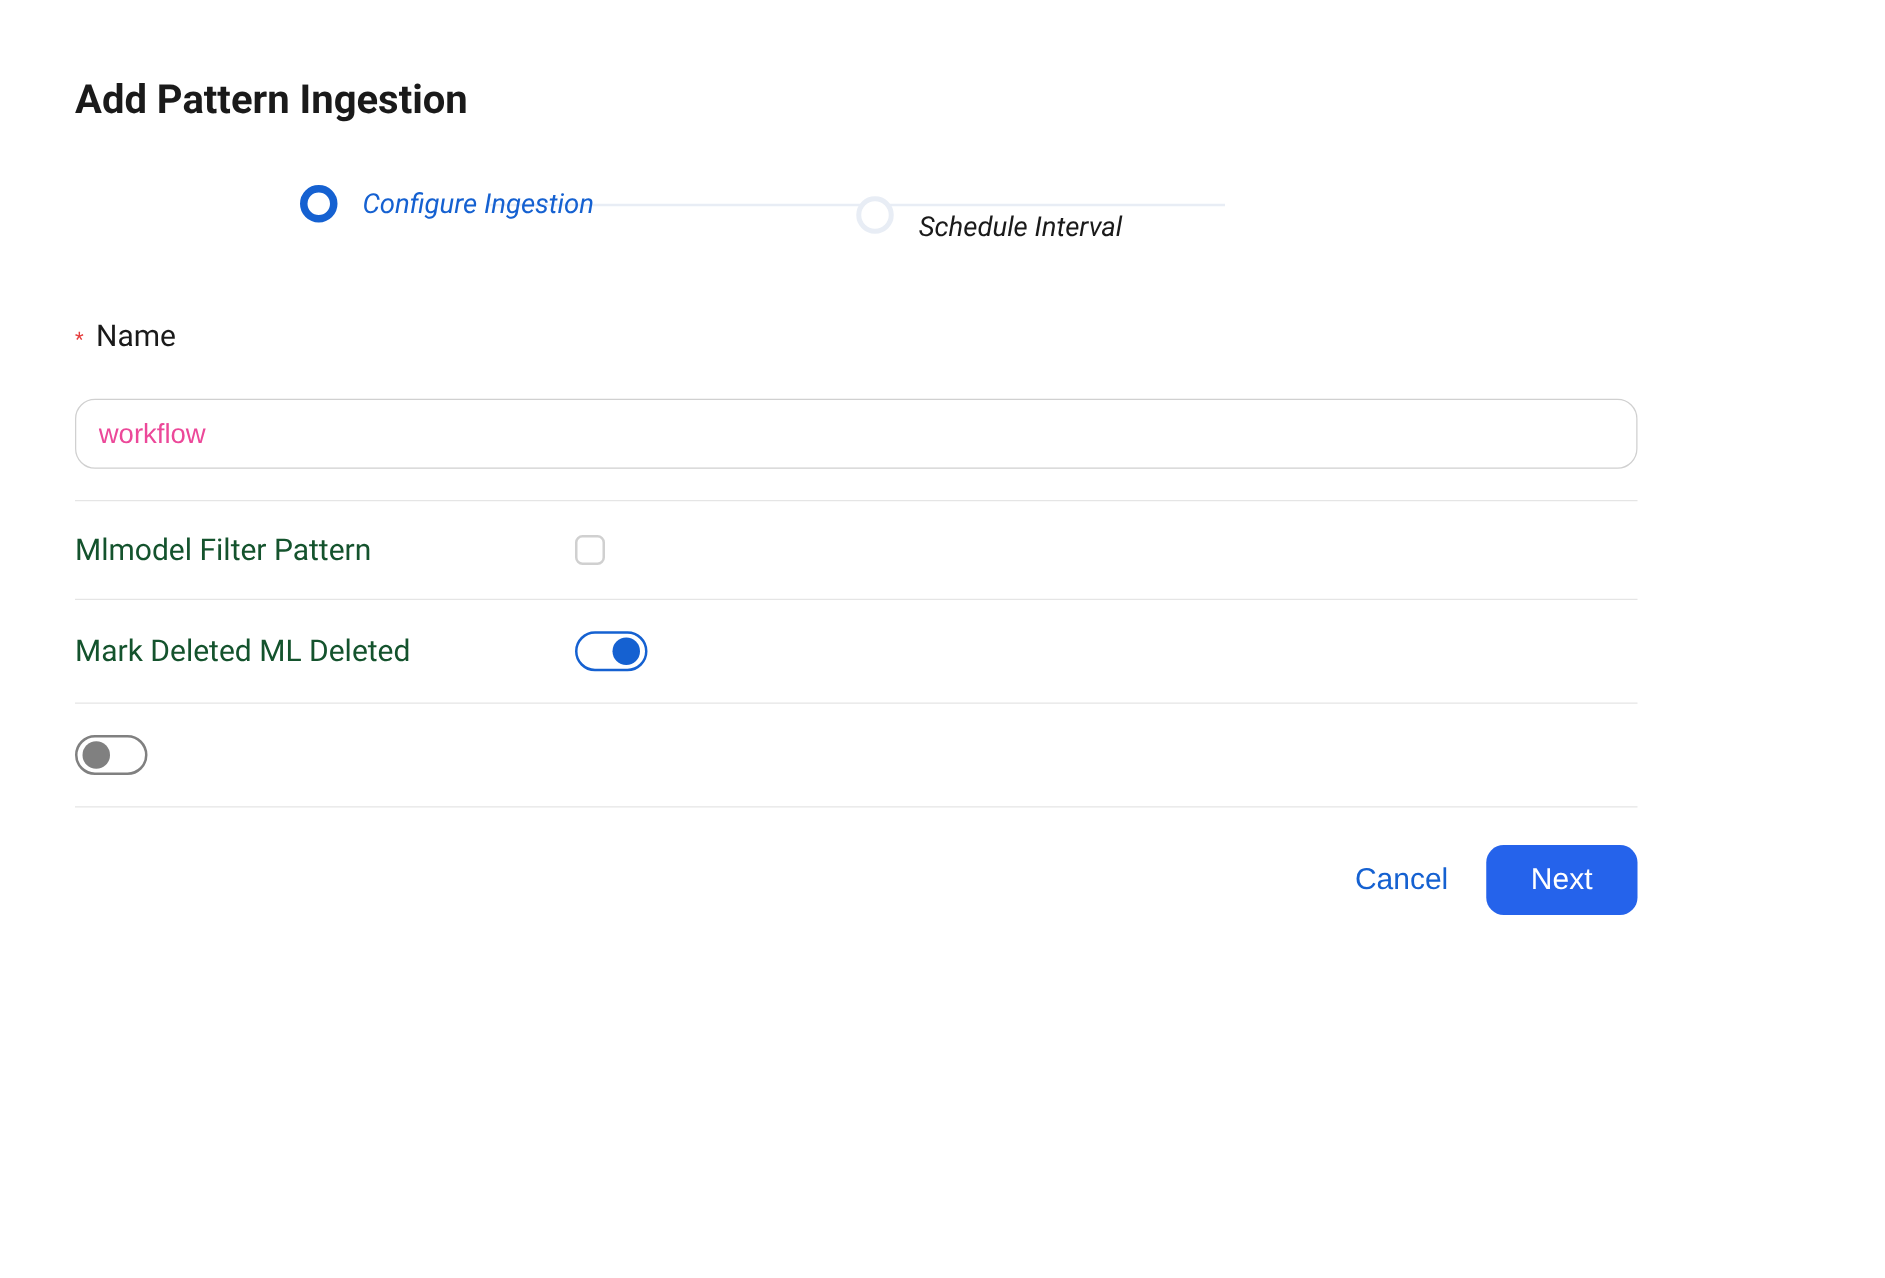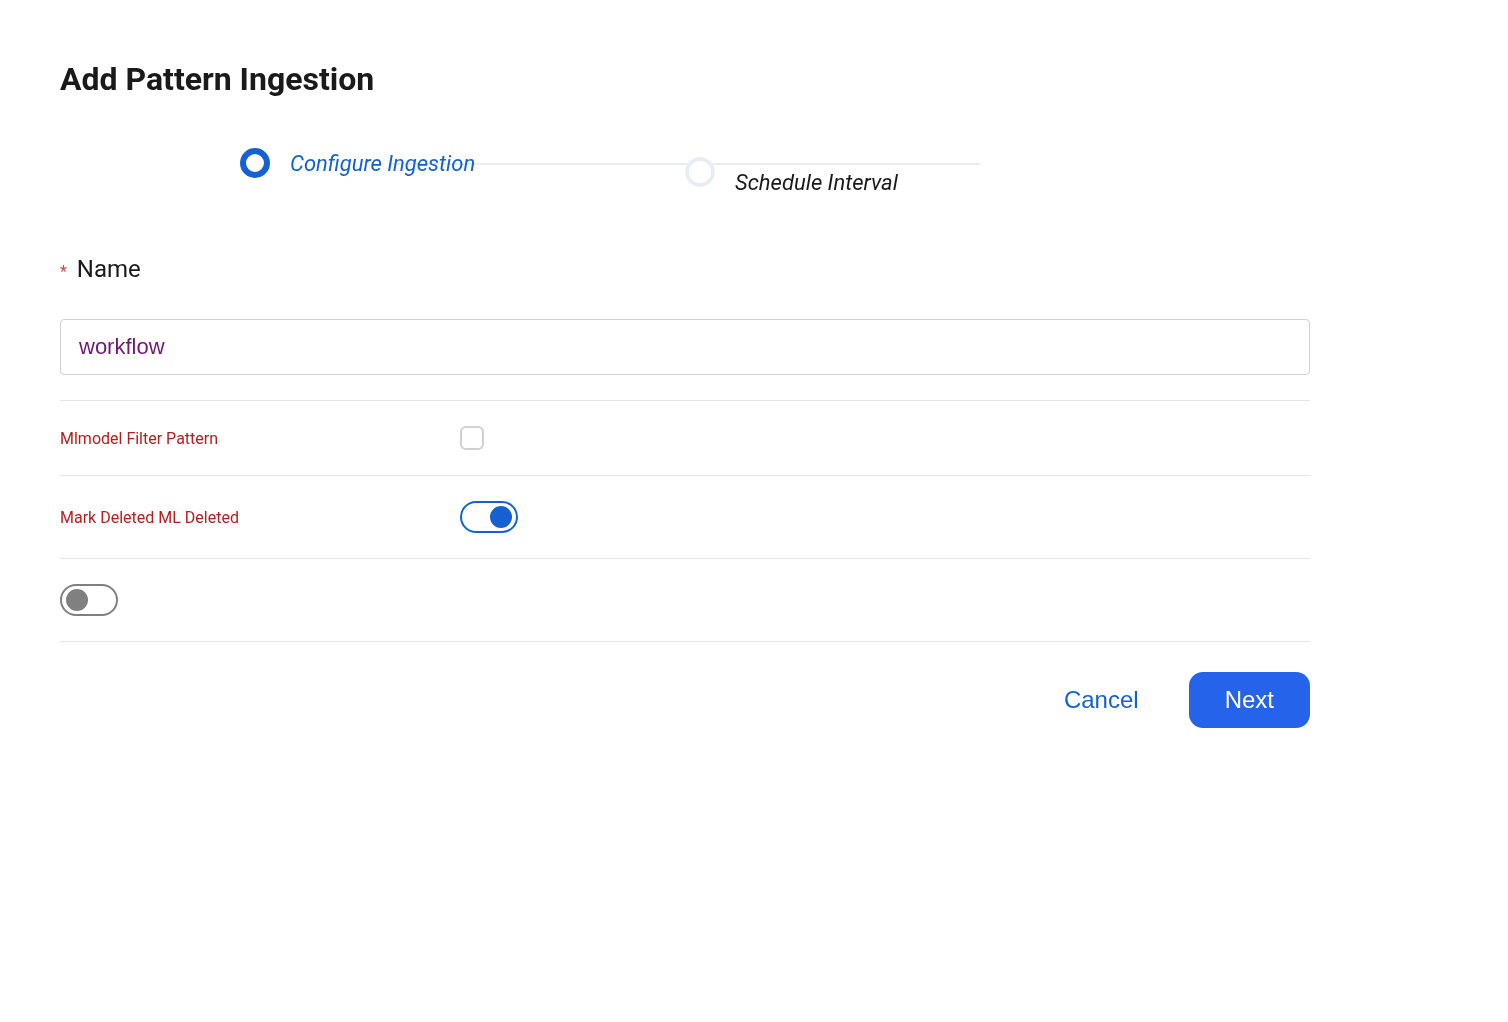--- a/index.html
+++ b/index.html
@@ -103,33 +103,33 @@
     .required-star {
       color: #e53e3e;
       margin-right: 6px;
     }
 
     .text-input {
       width: 100%;
       padding: 14px 18px;
       font-size: 22px;
       border: 1px solid #d0d0d0;
-      border-radius: 4px;
+      border-radius: 16px;
       outline: none;
-      color: #701a75;
+      color: #ec4899;
     }
 
     .row {
       display: flex;
       align-items: center;
     }
 
     .row-label {
-      font-size: 16px;
-      color: #b91c1c;
+      font-size: 24px;
+      color: #14532d;
       width: 400px;
     }
 
     .checkbox {
       width: 24px;
       height: 24px;
       border: 2px solid #d0d0d0;
       border-radius: 6px;
       background: #ffffff;
       cursor: pointer;
@@ -168,21 +168,21 @@
 
     .toggle.off .toggle-knob {
       background: #808080;
       left: 4px;
     }
 
     .footer {
       display: flex;
       justify-content: flex-end;
       align-items: center;
-      gap: 50px;
+      gap: 30px;
       padding-top: 30px;
     }
 
     .btn-cancel {
       background: none;
       border: none;
       font-size: 24px;
       color: #1561d1;
       cursor: pointer;
       font-weight: 400;

